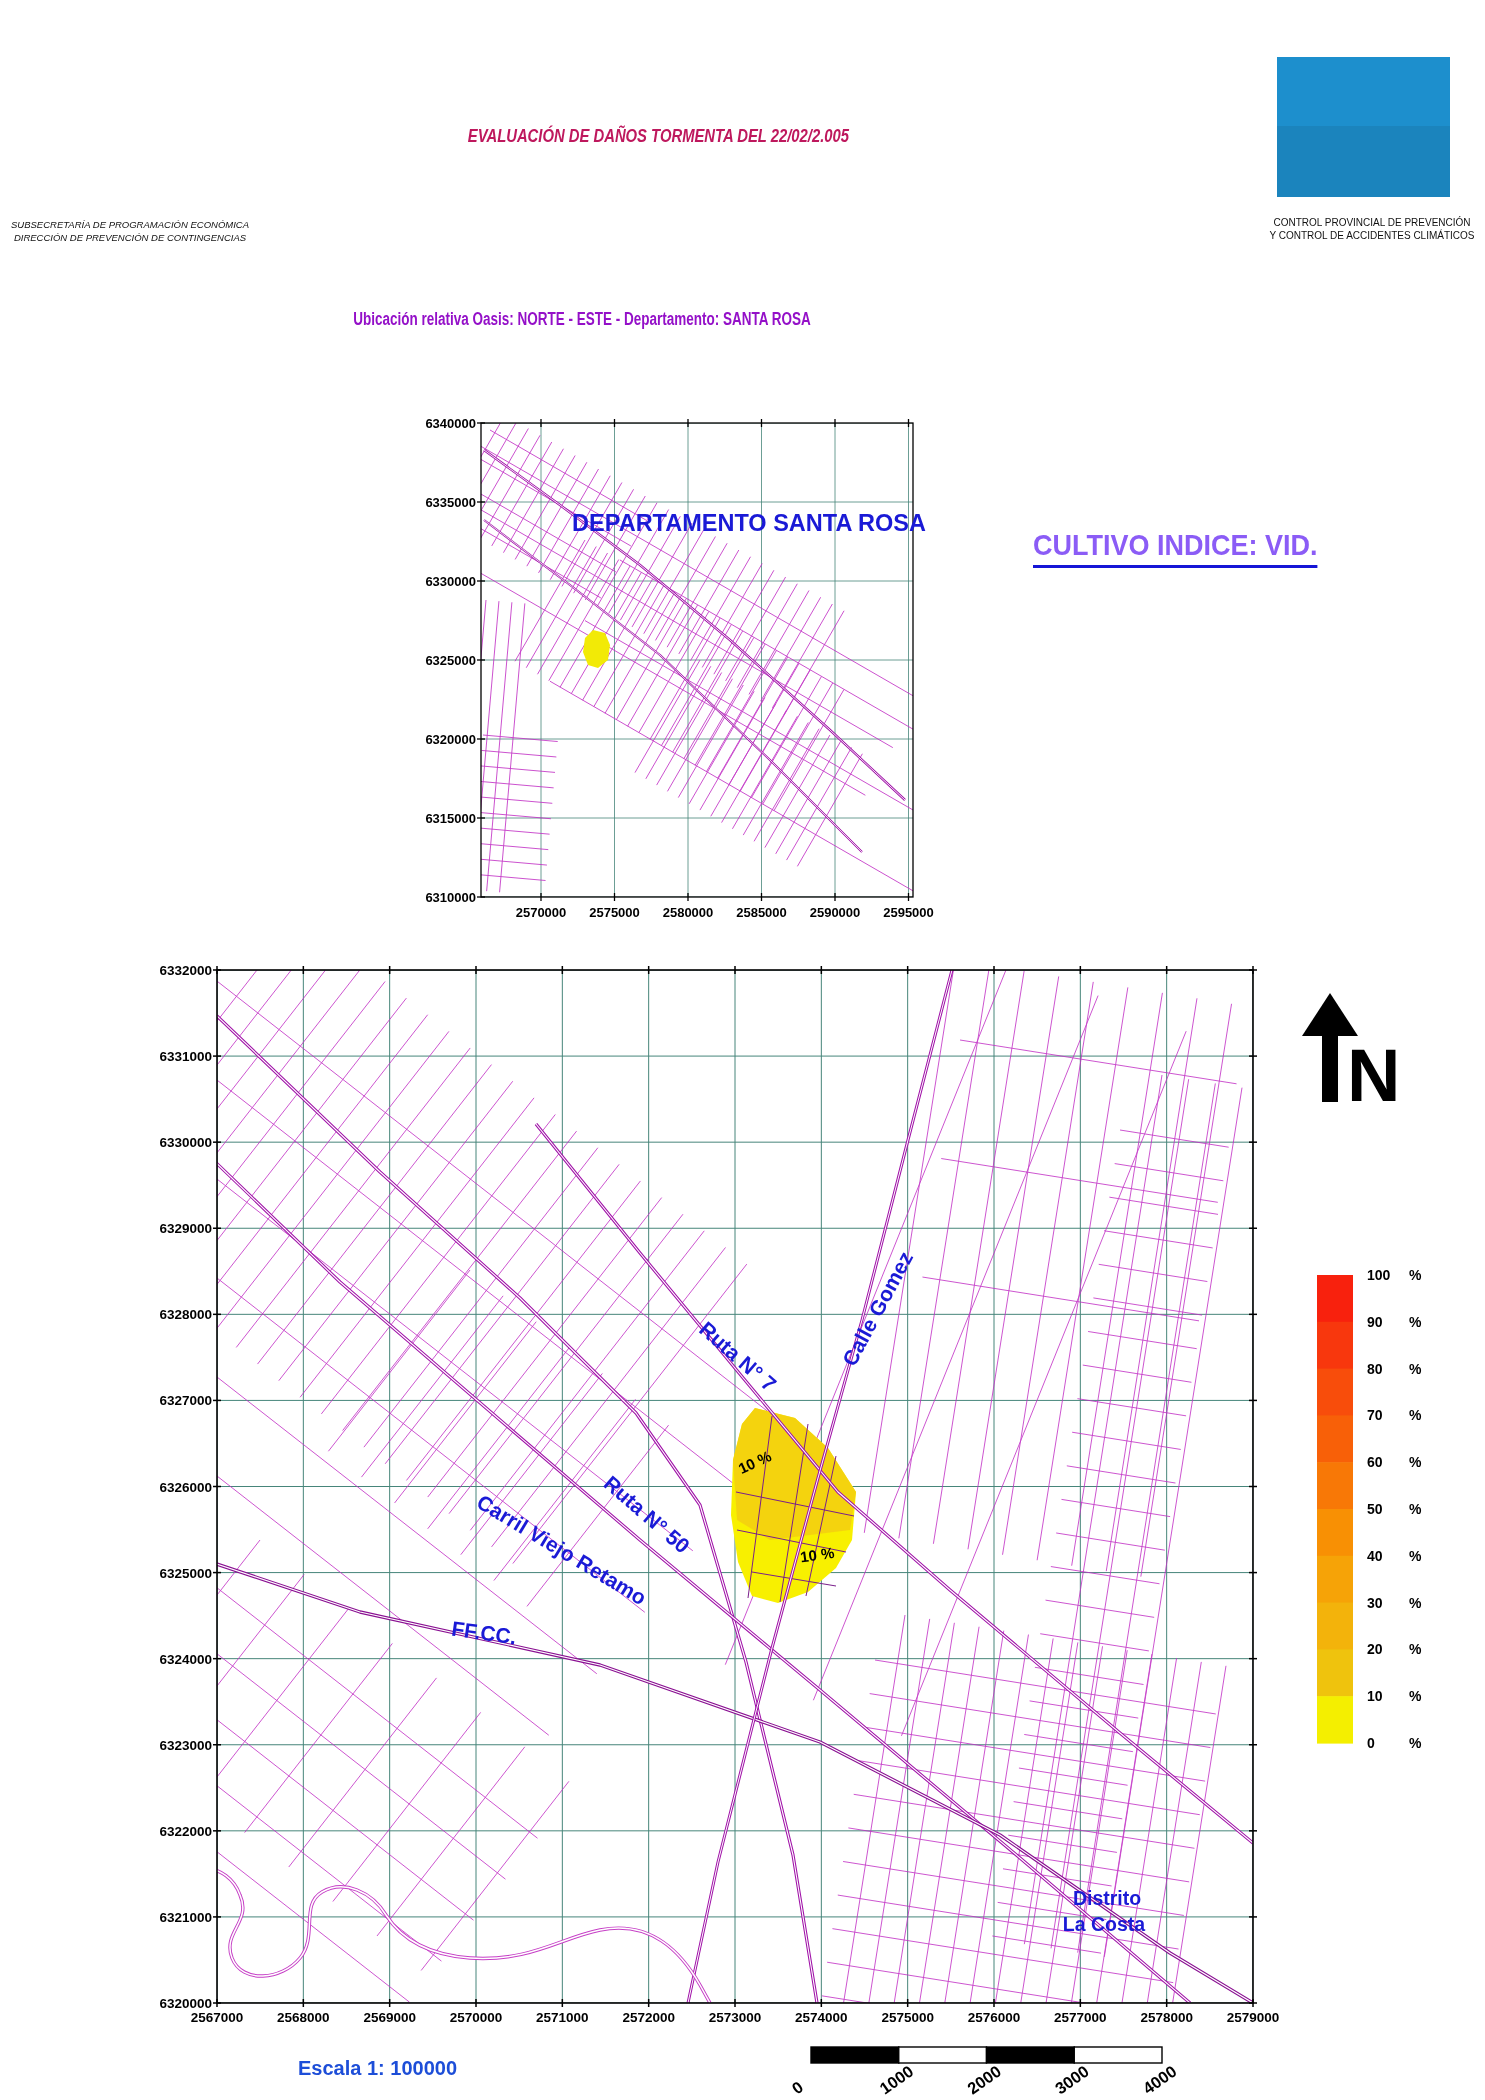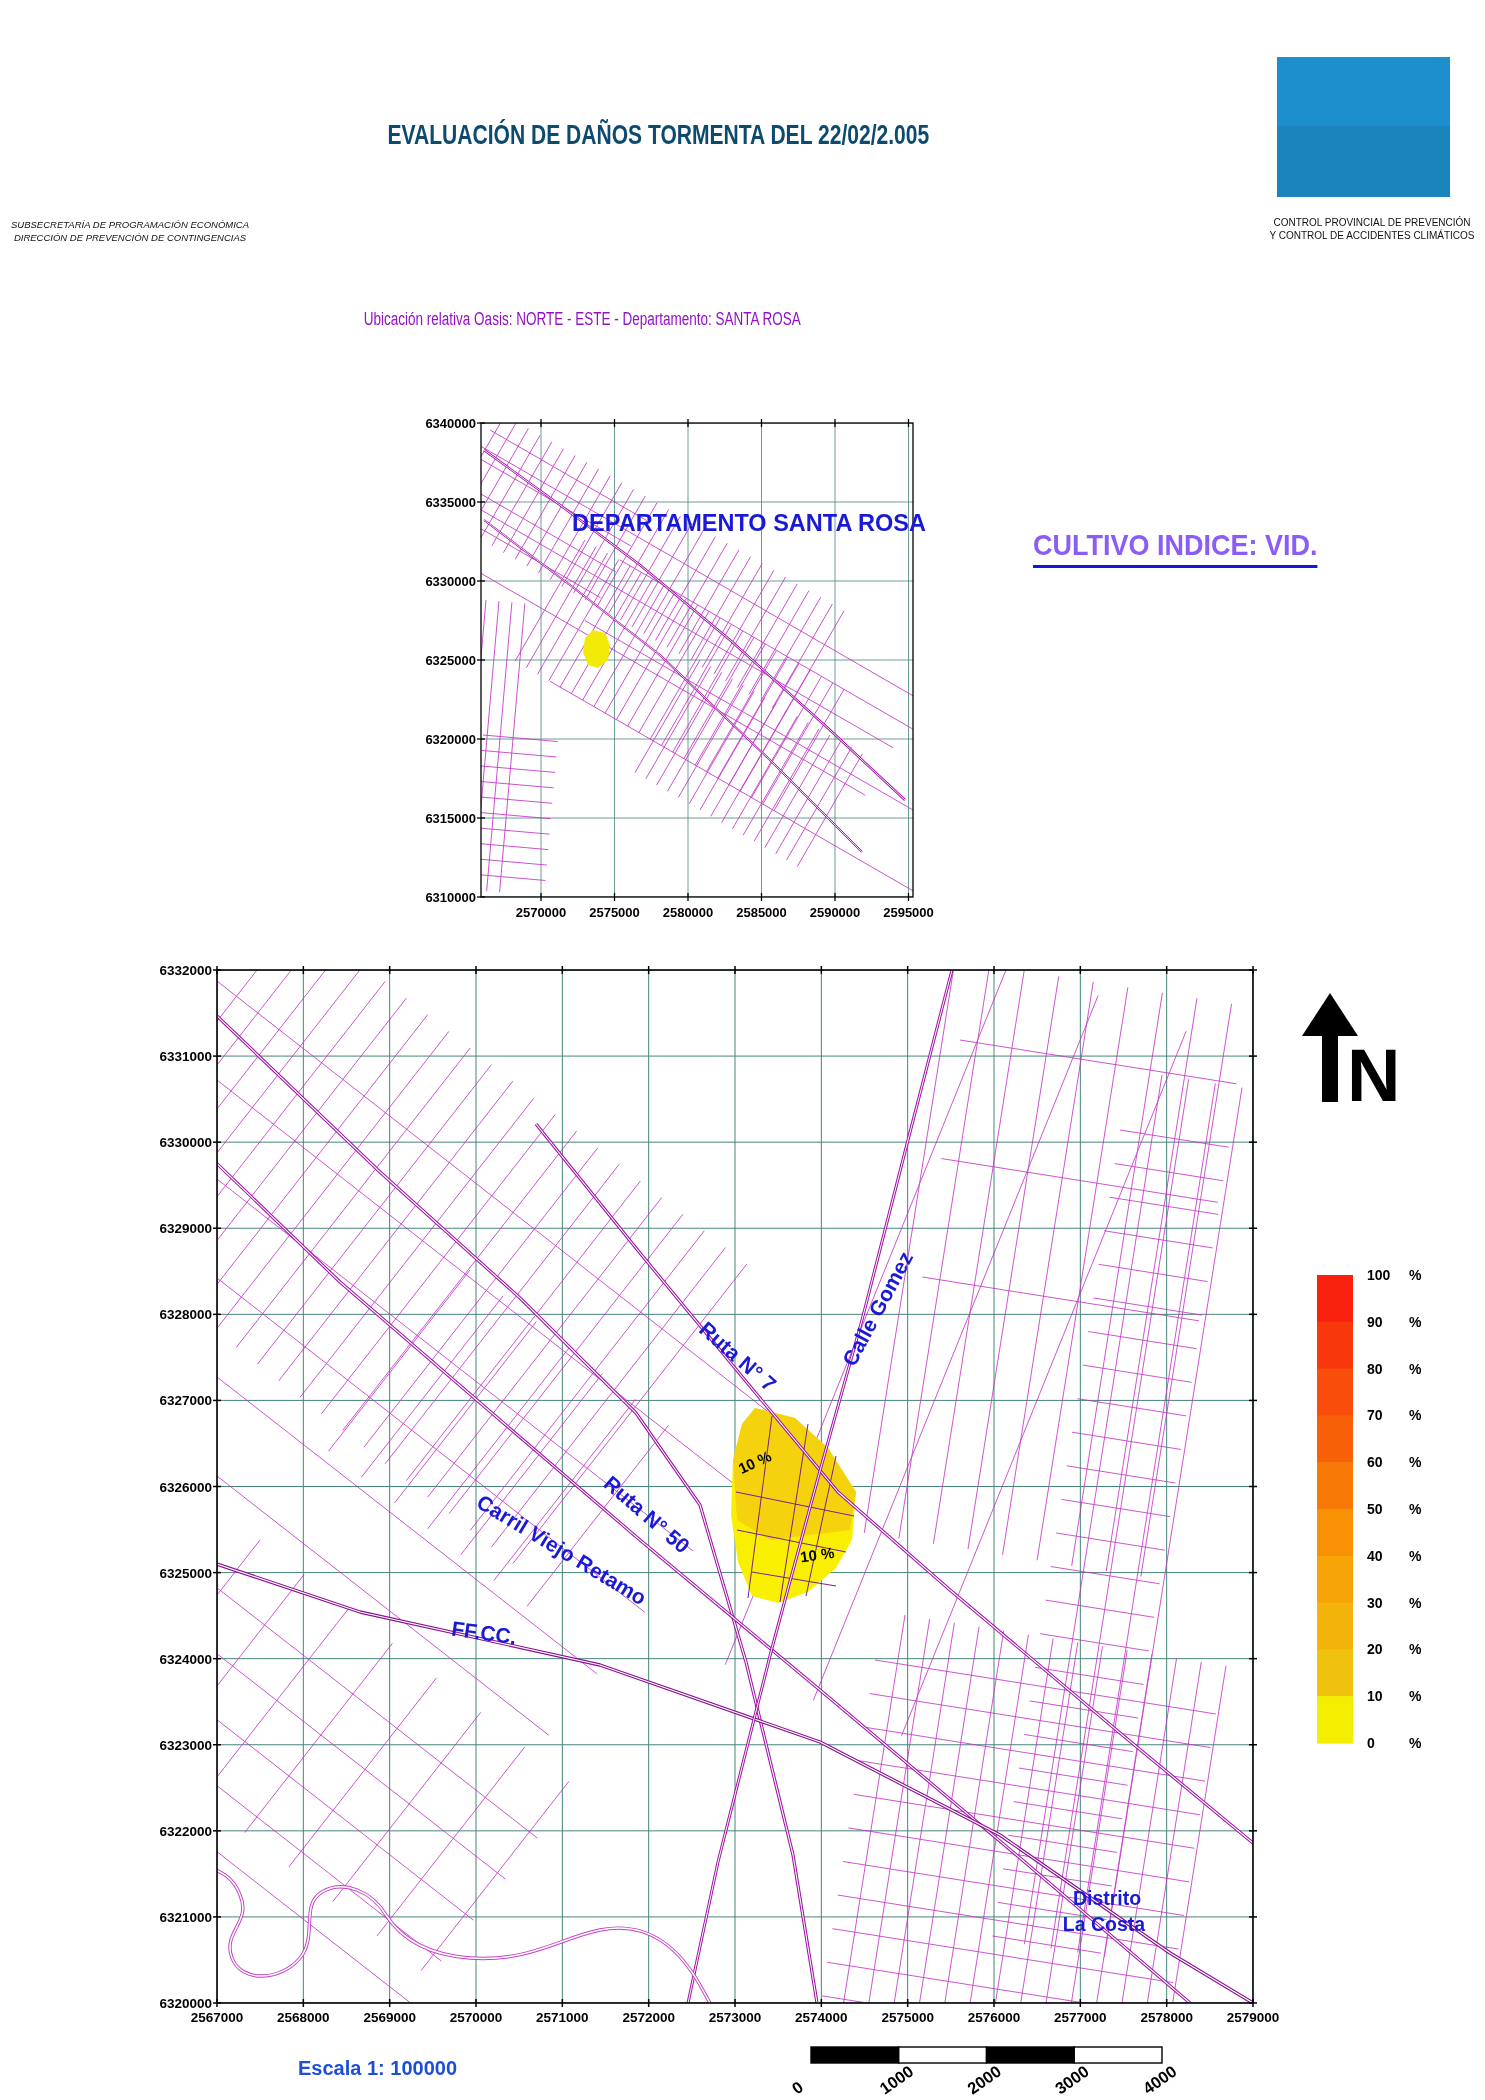--- a/index.html
+++ b/index.html
@@ -1,24 +1,24 @@
 <!DOCTYPE html>
 <html><head>
 <meta charset="utf-8">
 <style>
   html,body{margin:0;padding:0;background:#fff;}
   #page{position:relative;width:1485px;height:2100px;background:#fff;overflow:hidden;
         font-family:"Liberation Sans",sans-serif;}
   .abs{position:absolute;}
   .ctr{text-align:center;}
-  .ttl{color:#0c4a6e;font-weight:bold;font-size:27px;line-height:29px;}
+  .ttl{color:#be185d;font-weight:bold;font-style:italic;font-size:19px;line-height:29px;}
   .ttl span{display:inline-block;transform:scaleX(0.78);transform-origin:center;white-space:nowrap;}
   .org{color:#111;font-weight:normal;font-size:10px;line-height:13px;margin-left:7px;}
   .orgl{font-style:italic;font-size:9.5px;line-height:12.5px;}
-  .sub{color:#9410C8;font-weight:normal;font-size:18px;line-height:23px;}
+  .sub{color:#9410C8;font-weight:bold;font-size:18px;line-height:23px;}
   .sub span{display:inline-block;transform:scaleX(0.75);transform-origin:center;white-space:nowrap;}
   .cult{color:#8b5cf6;font-weight:bold;font-size:30px;white-space:nowrap;}
   .cult span{display:inline-block;transform:scaleX(0.9);transform-origin:left;
              border-bottom:3px solid #1515D6;padding-bottom:3px;}
   .cred{color:#8E10C4;font-weight:bold;font-size:19px;line-height:26px;white-space:nowrap;}
   .esc{color:#1d4ed8;font-weight:bold;font-size:20px;white-space:nowrap;}
   svg text{font-family:"Liberation Sans",sans-serif;}
 </style>
 </head>
 <body>

